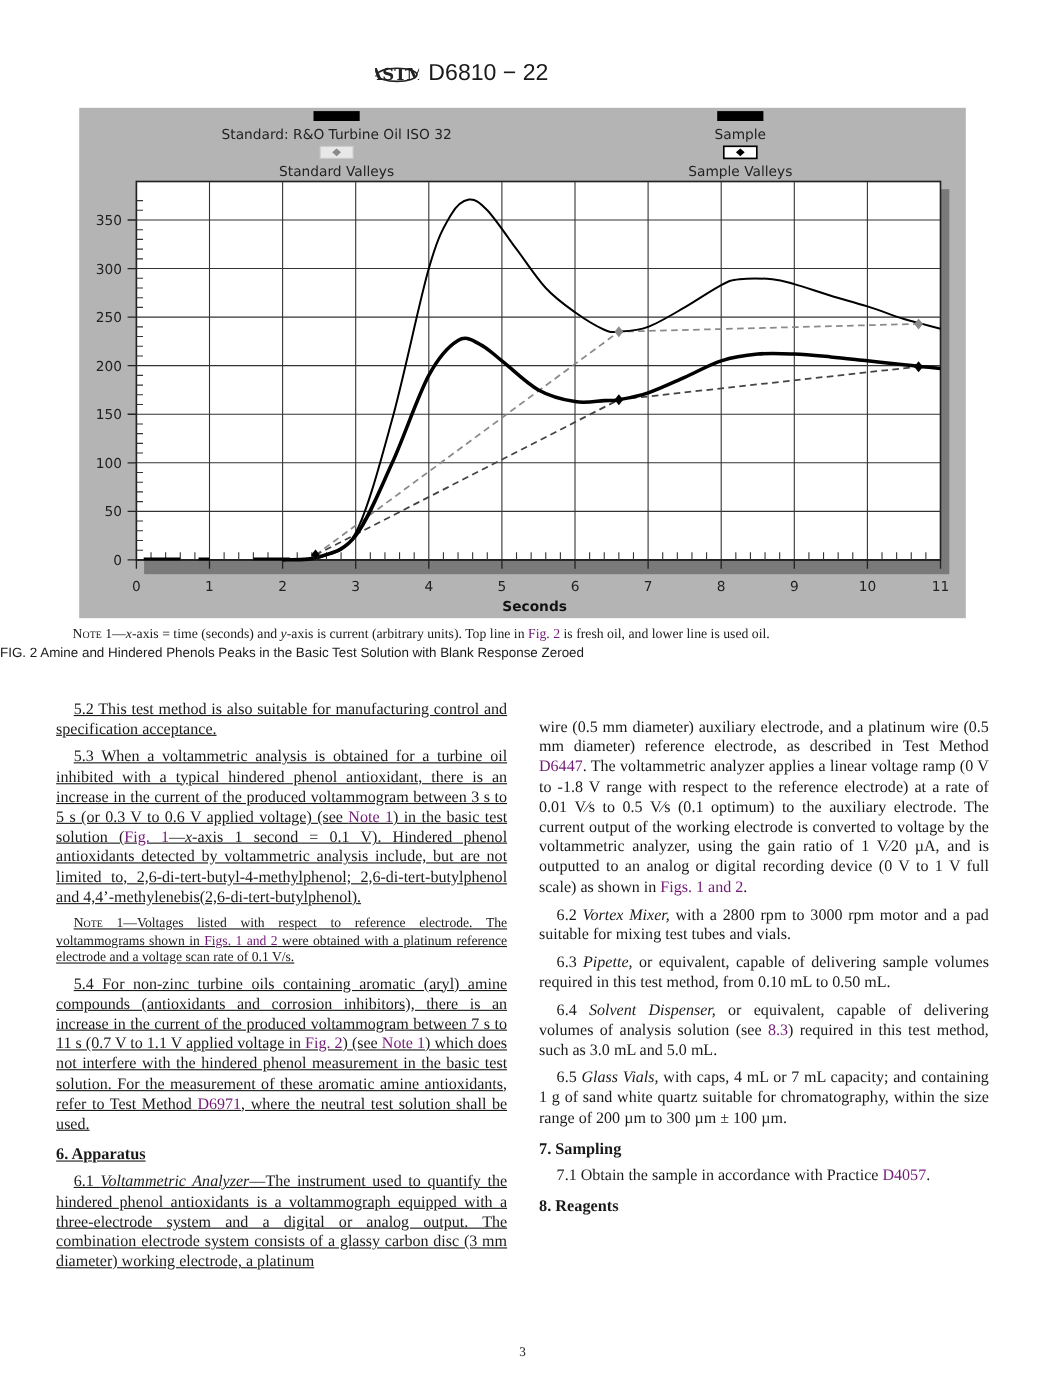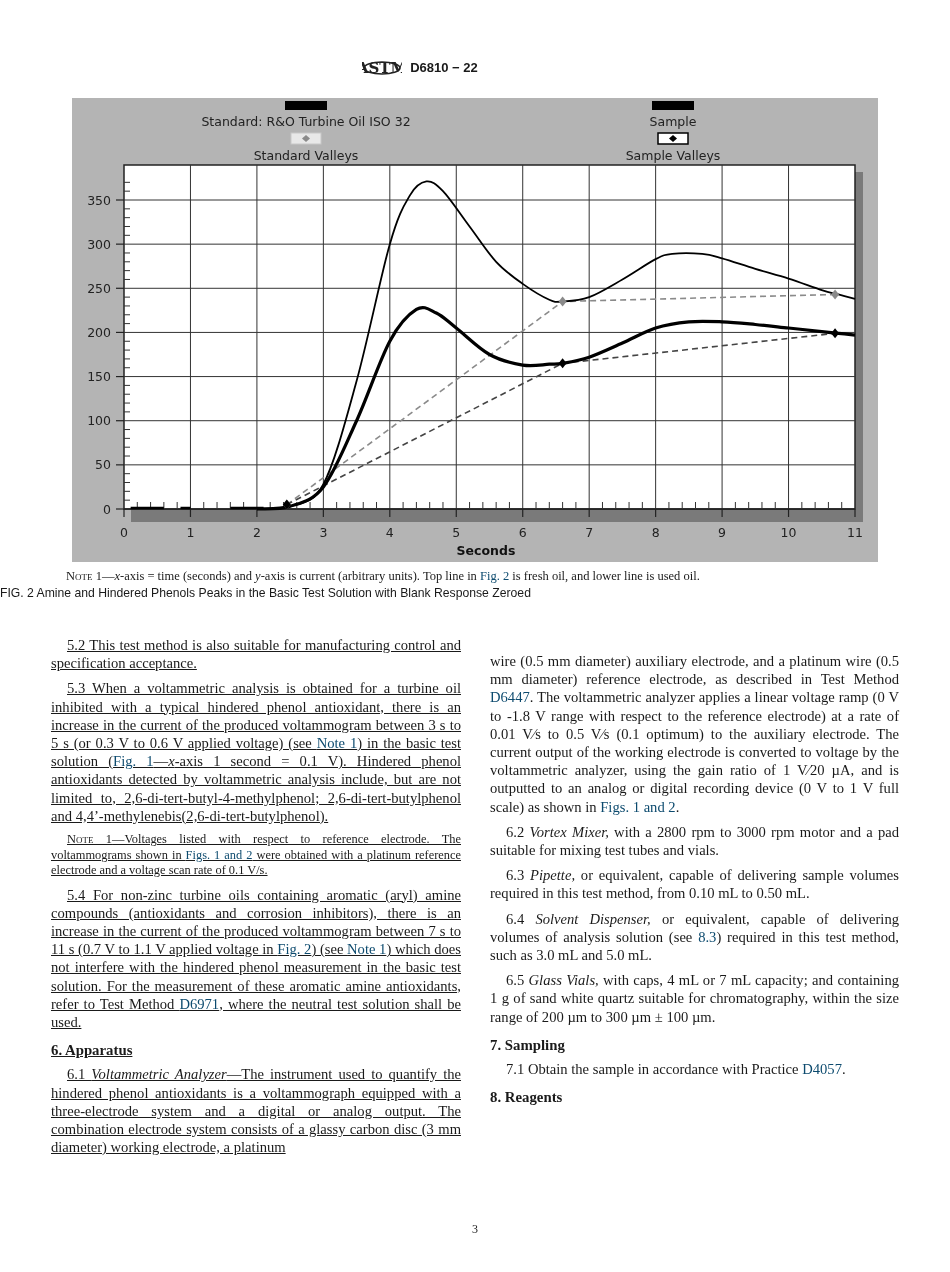--- a/index.html
+++ b/index.html
@@ -1,34 +1,34 @@
 <!DOCTYPE html>
 <html><head>
 <meta charset="utf-8">
 <style>
   html, body { margin:0; padding:0; background:#ffffff; }
   body { width:950px; height:1272px; position:relative; overflow:hidden; font-family:"Liberation Serif", serif; color:#1a1a1a; }
   .header { position:absolute; top:52px; left:0; width:752px; text-align:center;padding-left:44px; }
   .header .logo { display:inline-block; vertical-align:middle; width:40px; height:30px; }
-  .header .code { display:inline-block; vertical-align:middle; font-family:"Liberation Sans", sans-serif; font-weight:bold; font-size:13px; margin-left:4px;text-align:right; }
+  .header .code { display:inline-block; vertical-align:middle; font-family:"Liberation Sans", sans-serif; font-weight:normal; font-size:21px; margin-left:4px;text-align:right; }
   .figure { position:absolute; left:72px; top:98px; width:806px; height:464px; background:#b4b4b4; }
   .figure svg { position:absolute; left:0; top:0; }
   .chart-text { font-family:"DejaVu Sans", sans-serif; }
   .note-line { position:absolute; left:66px; top:569px; font-size:12.5px; width:830px; }
   .note-line .smallcaps { font-variant:small-caps; }
   .fig-caption { position:absolute; left:0; width:770px; top:586px; text-align:left; font-family:"Liberation Sans", sans-serif; font-weight:normal; font-size:12.2px; }
   .col { position:absolute; top:636px; font-size:14.6px; line-height:18.2px; text-align:justify; }
   .col.left { left:51px; width:410px;text-decoration:underline; }
   .col.right { left:490px; width:409px; top:636px; }
   .col p { margin:0 0 7px 0; text-indent:16px; }
   .col p.noindent { text-indent:0;margin-top:16px; }
   .col .note { font-size:12.4px; line-height:15.5px; margin:0 0 7px 0; text-indent:16px; }
   .col .note .smallcaps { font-variant:small-caps; }
   .col h3 { font-size:14.8px; margin:10px 0 6px 0; font-weight:bold; }
-  .link { color:#0c4a6e; }
+  .link { color:#701a75; }
   .page-num { position:absolute; top:1222px; left:0; width:950px; text-align:center; font-size:12px; }
 </style>
 </head>
 <body>
 
 <div class="header">
   <span class="logo">
     <svg width="40" height="30" viewBox="0 0 40 30">
       <ellipse cx="20" cy="16" rx="18" ry="6" fill="none" stroke="#222" stroke-width="1.5"></ellipse>
       <text x="20" y="21" text-anchor="middle" font-family="DejaVu Serif, serif" font-size="15" font-weight="bold" fill="#222">ASTM</text>

